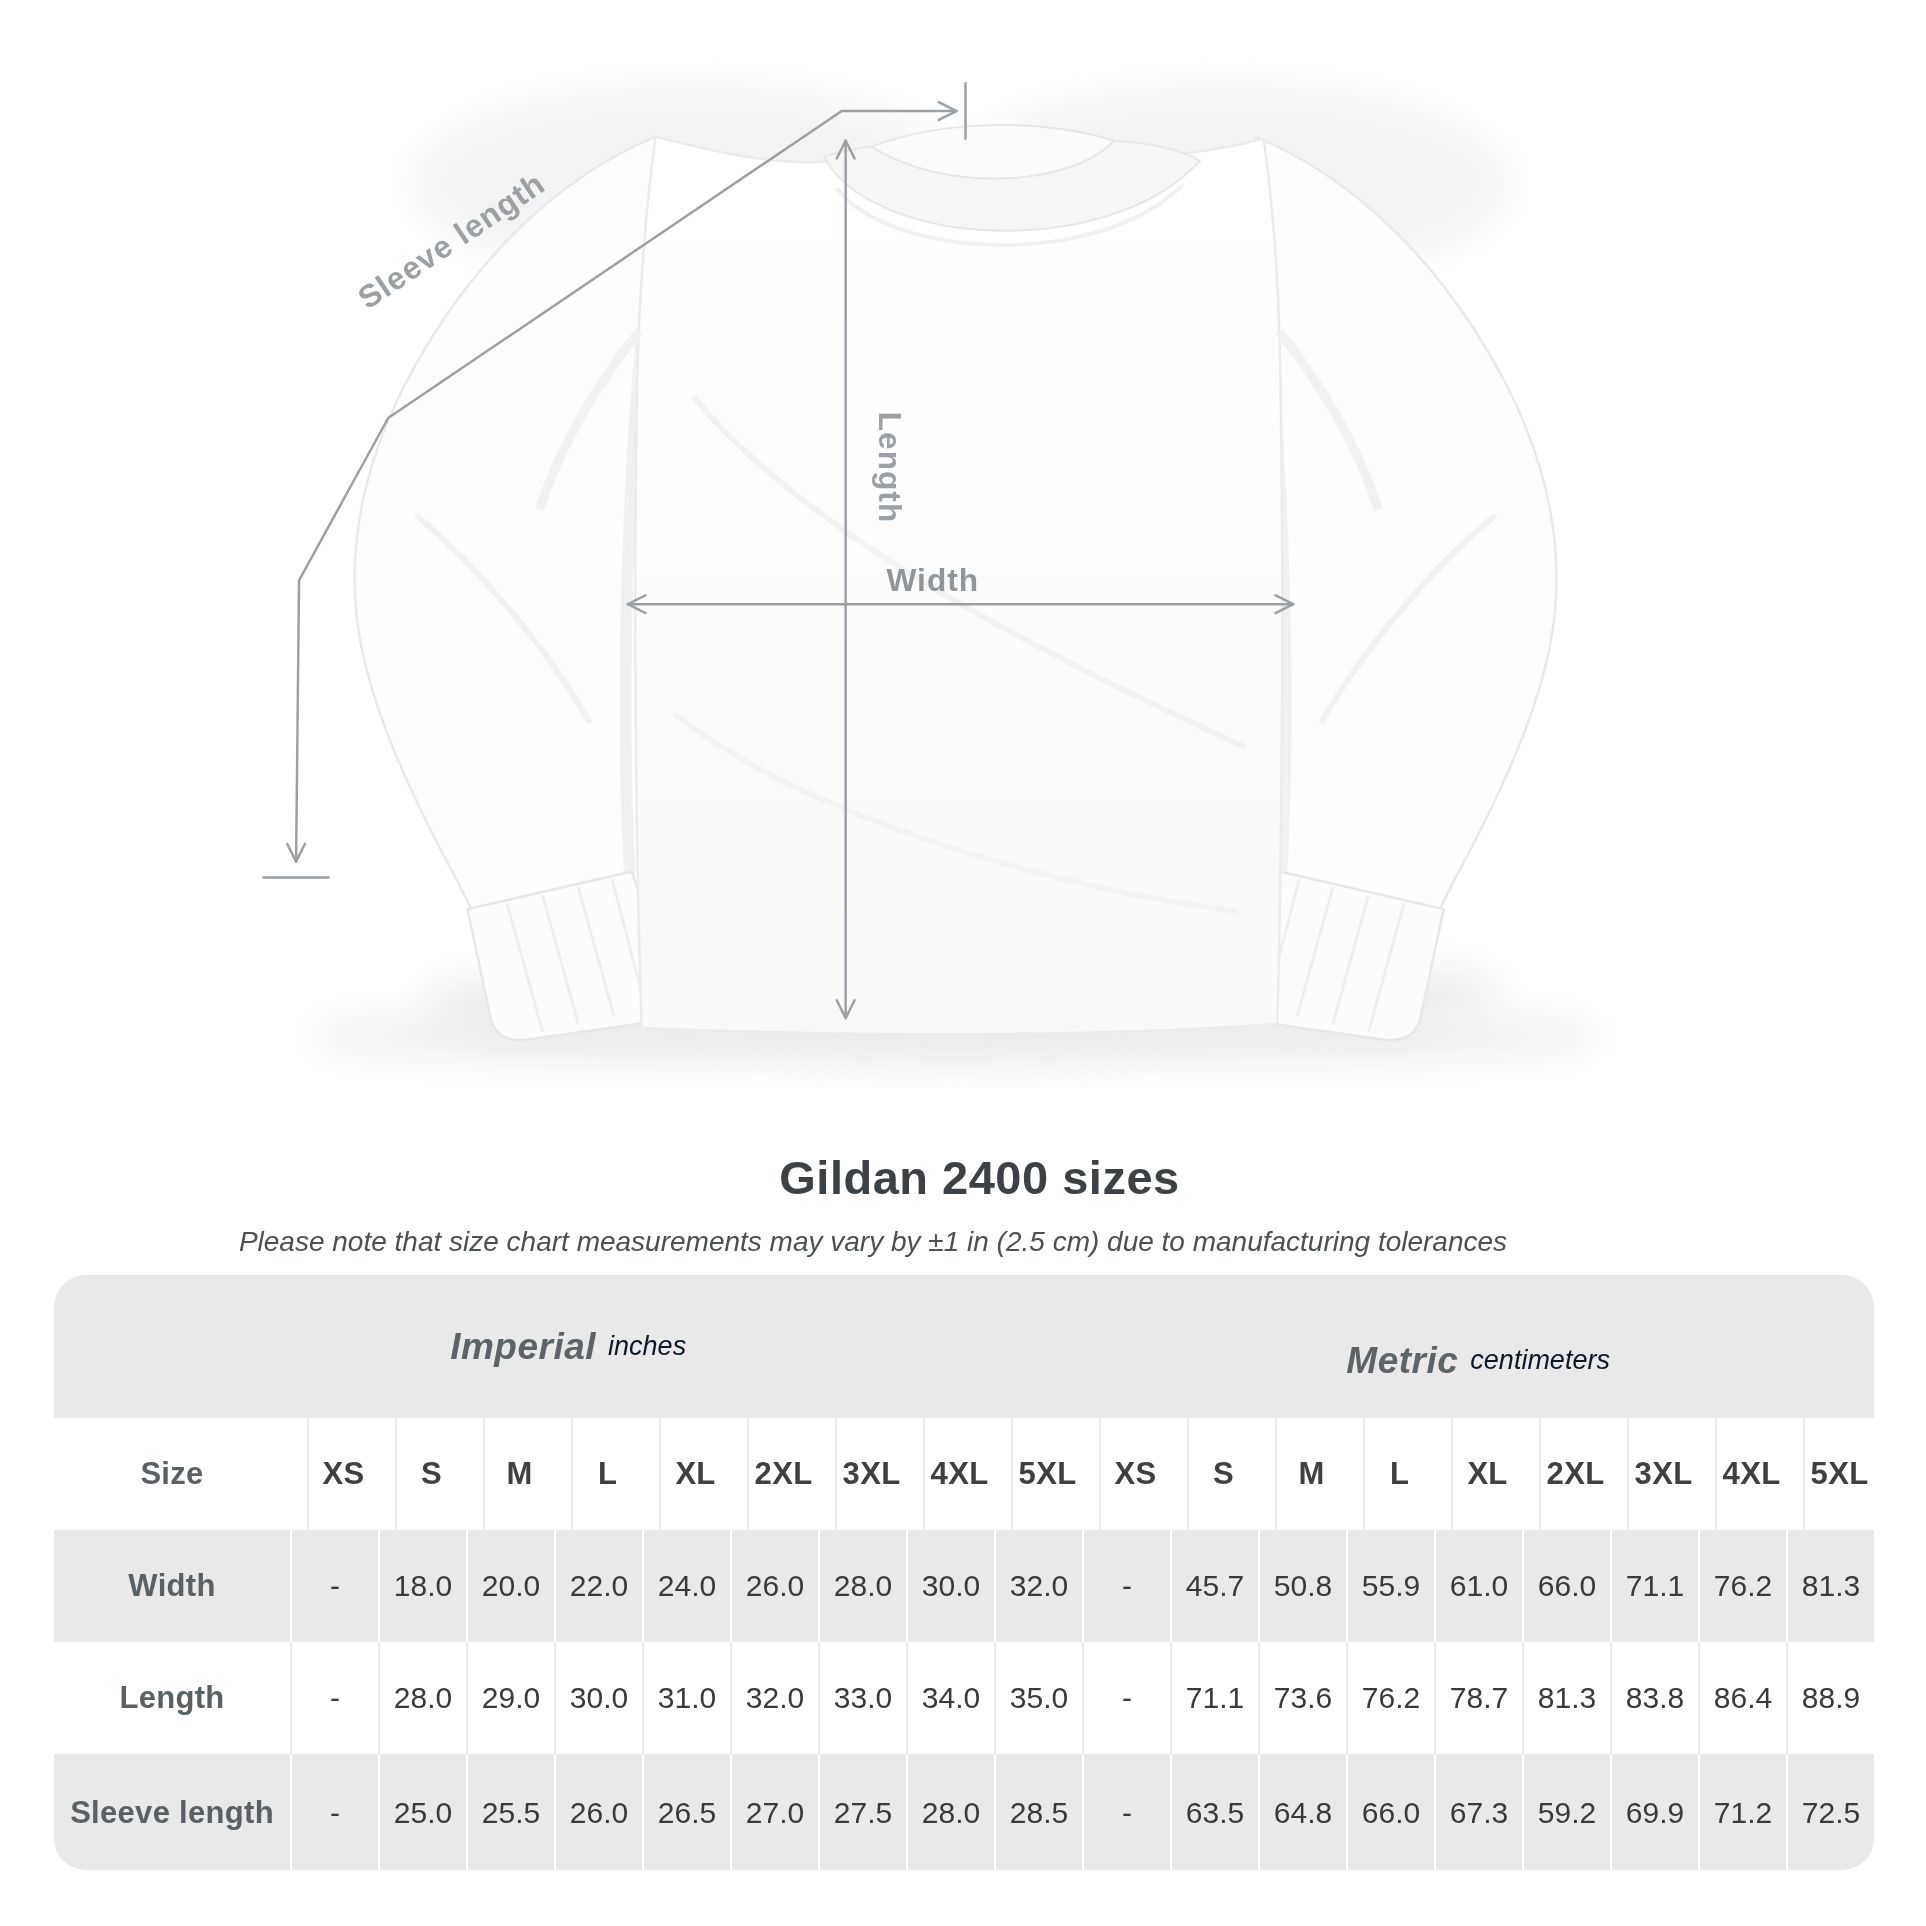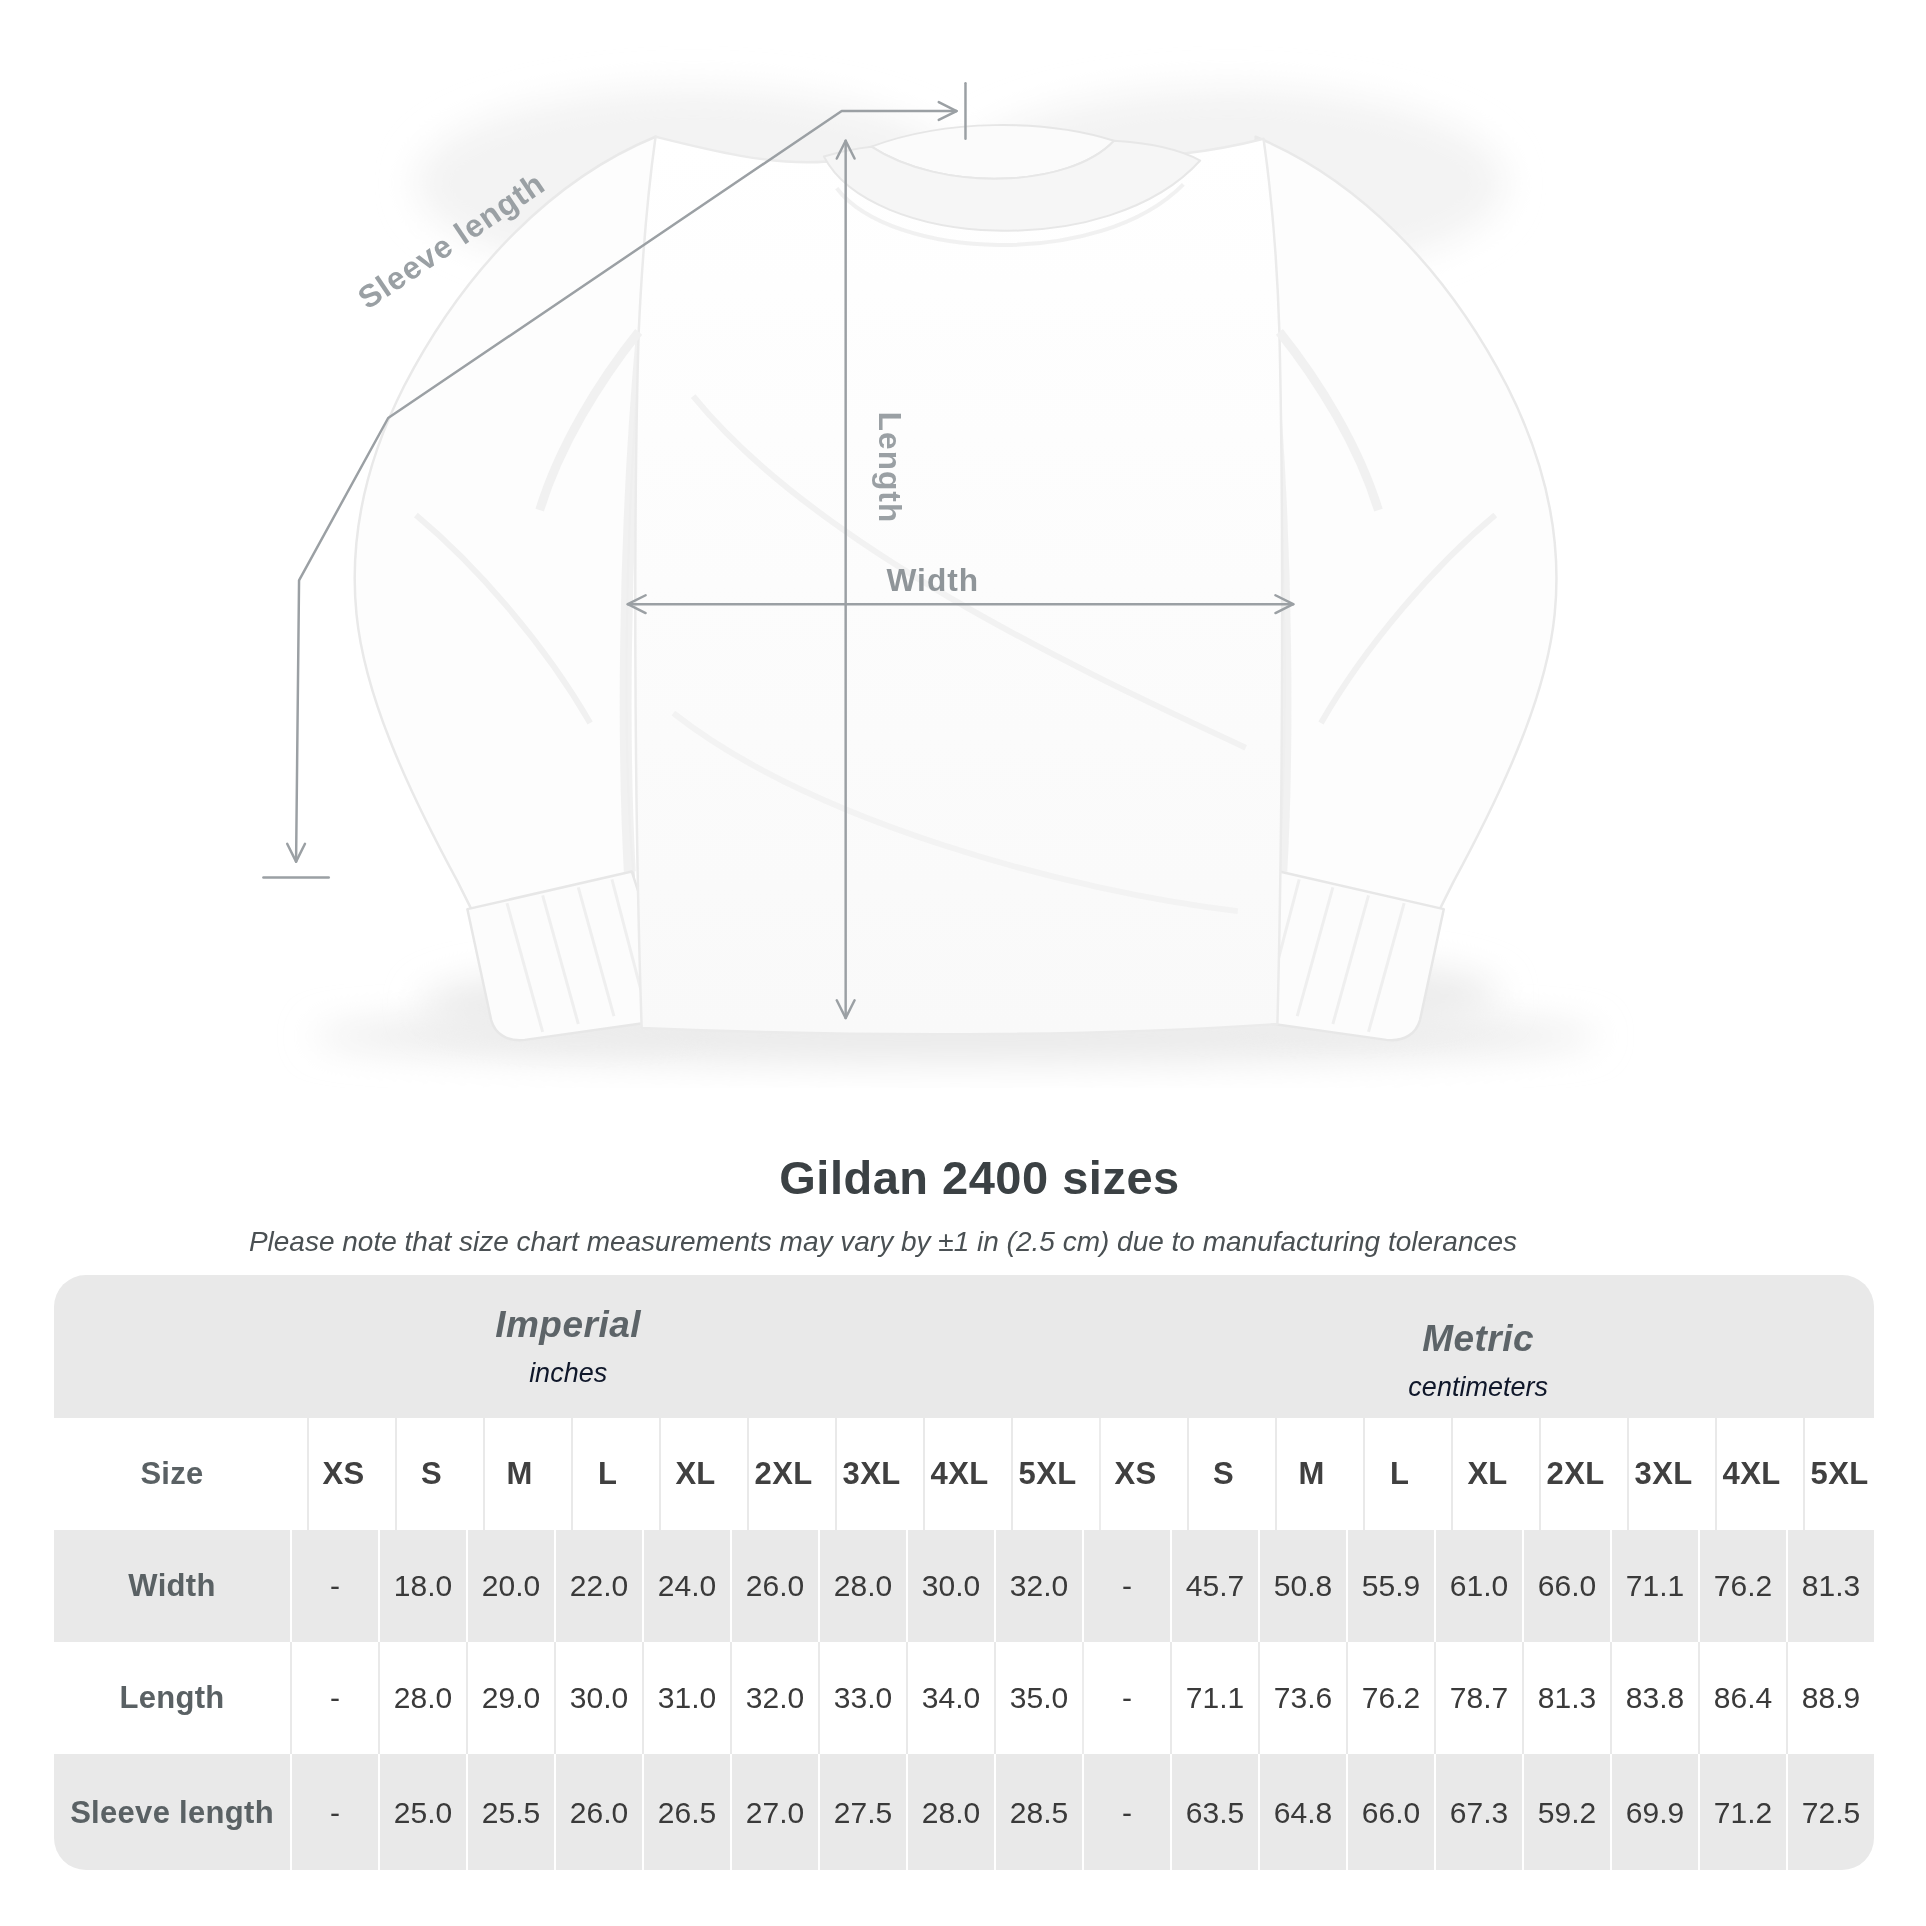--- a/index.html
+++ b/index.html
@@ -12,31 +12,31 @@
   .figure svg{display:block;}
   .measure-label{font-weight:bold;font-size:32px;letter-spacing:1px;fill:#9aa0a4;}
   .measure-label-dark{font-weight:bold;font-size:32px;letter-spacing:1px;fill:#8f9599;}
 
   
   .page-title{
     position:absolute;top:1150px;left:16px;width:1927px;text-align:center;
     font-size:47px;line-height:55px;font-weight:bold;color:#3b4144;letter-spacing:0.5px;
   }
   .page-subtitle{
-    position:absolute;top:1224px;left:18px;width:1730px;text-align:center;
+    position:absolute;top:1224px;left:8px;width:1730px;text-align:center;
     font-size:28px;line-height:36px;font-style:italic;color:#4a5053;
   }
 
   
   .size-table{
     position:absolute;left:54px;top:1275px;width:1820px;height:595px;
     border-radius:32px;overflow:hidden;background:#ffffff;
   }
   .band{display:flex;height:143px;background:#e9e9e9;}
-  .band .group{display:flex;flex-direction:column;align-items:center;justify-content:center;gap:12px;}
+  .band .group{display:flex;align-items:center;justify-content:center;gap:12px;}
   .group-imperial{flex:0 0 56.5%;}
   .group-metric{flex:0 0 43.5%;margin-top:28px;}
   .group-name{font-size:37px;font-weight:bold;font-style:italic;color:#5d6468;letter-spacing:0.5px;}
   .group-unit{font-size:27px;font-style:italic;color:#0f172a;}
 
   .row{display:grid;grid-template-columns:236px repeat(18,1fr);}
   .row-sizes{height:112px;background:#ffffff;gap:17px;}
   .row-data{height:112px;}
   .row-last{height:117px;}
   .row-white{background:#ffffff;}

